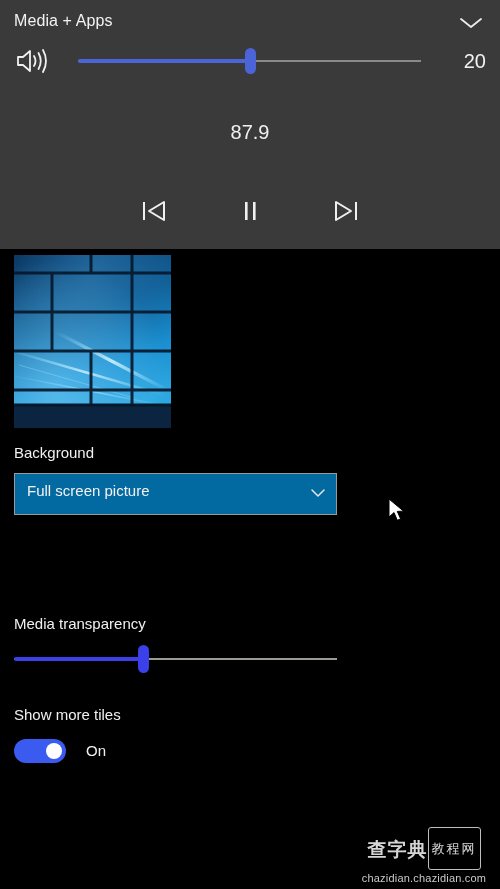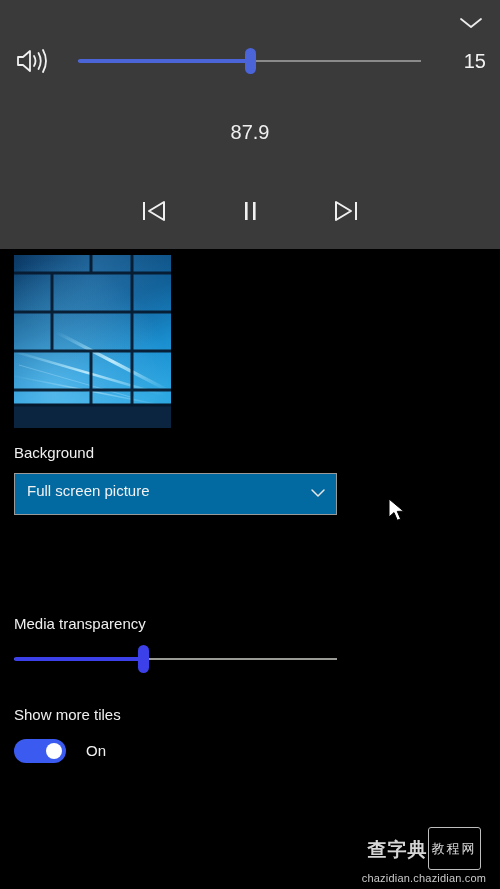--- a/index.html
+++ b/index.html
@@ -331,20 +331,21 @@
     letter-spacing: 0.2px;
     line-height: 14px;
     margin-top: 1px;
   }
 </style>
 </head>
 <body>
 
 <div class="media-panel">
 
+  <div class="media-title">Media + Apps</div>
 
   <div class="collapse-chevron">
     <span>
       <svg width="26" height="14" viewBox="0 0 26 14">
         <polyline points="3,3 13,11 23,3" fill="none" stroke="#ececec" stroke-width="1.8" stroke-linecap="round" stroke-linejoin="round"></polyline>
       </svg>
     </span>
   </div>
 
   <div class="volume-row">
@@ -357,21 +358,21 @@
         <path d="M29 5 Q35 16 29 27" fill="none" stroke="#f0f0f0" stroke-width="1.8" stroke-linecap="round"></path>
       </svg>
     </div>
 
     <div class="vol-slider">
       <div class="vol-track"></div>
       <div class="vol-fill" id="volFill" style="width: 171.5px;"></div>
       <div class="vol-thumb" id="volThumb" style="left: 171.5px;"></div>
     </div>
 
-    <div class="vol-value">15</div>
+    <div class="vol-value">20</div>
   </div>
 
   <div class="now-playing">87.9</div>
 
   <div class="transport">
     <button class="tbtn">
       <span>
         <svg width="34" height="30" viewBox="0 0 34 30">
           <rect x="6" y="6" width="2" height="18" fill="#f0f0f0"></rect>
           <polygon points="27,6 27,24 12,15" fill="none" stroke="#f0f0f0" stroke-width="2" stroke-linejoin="round"></polygon>

